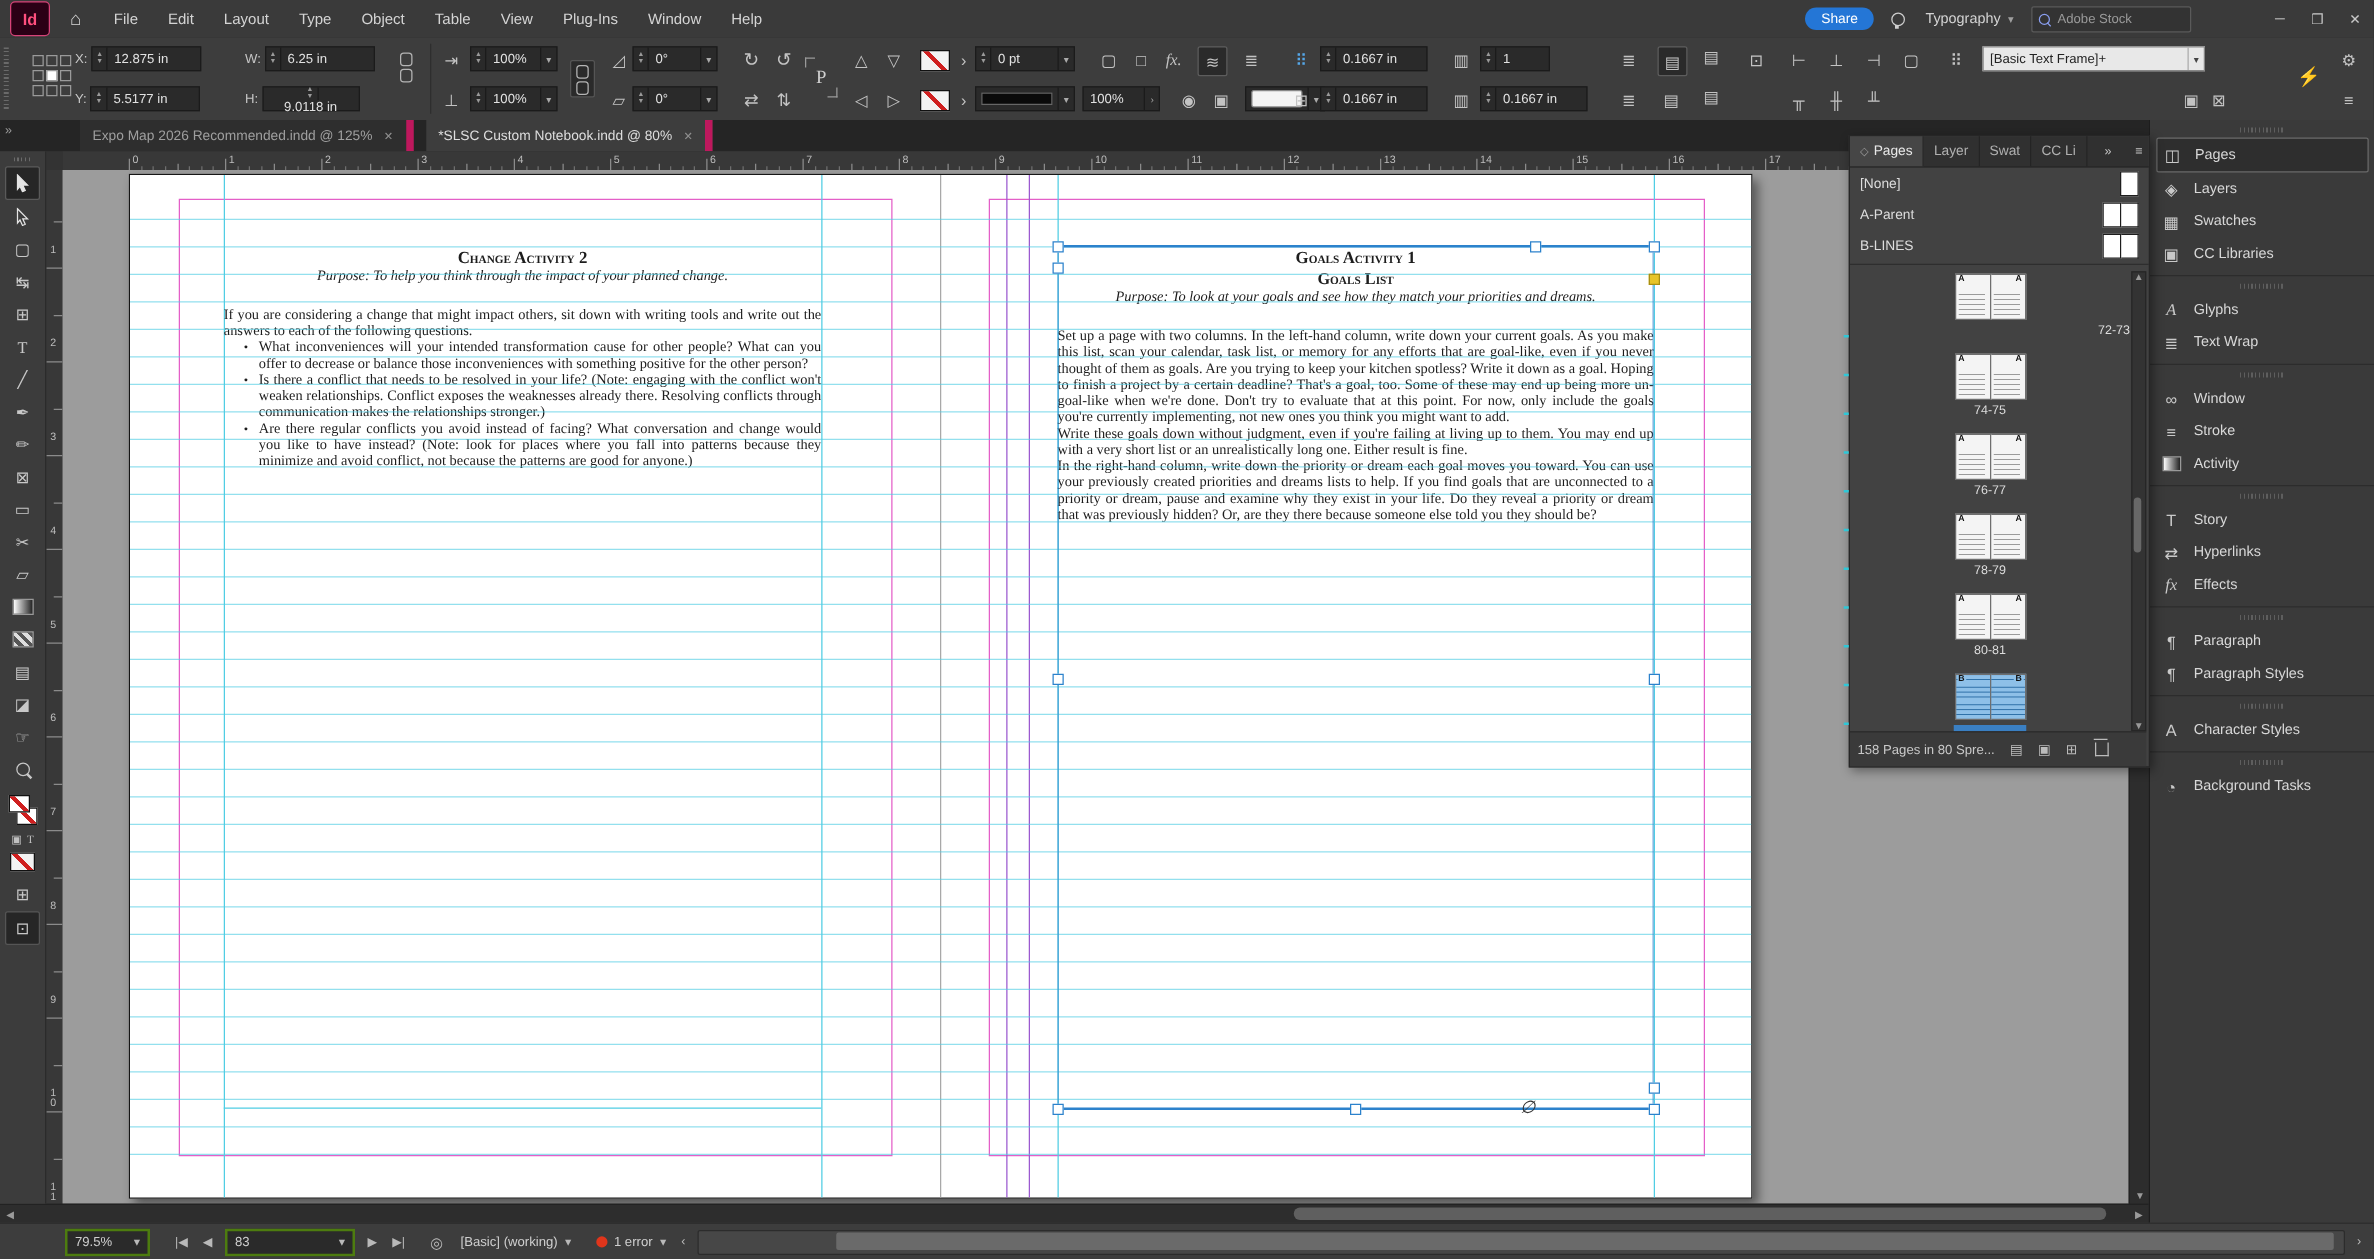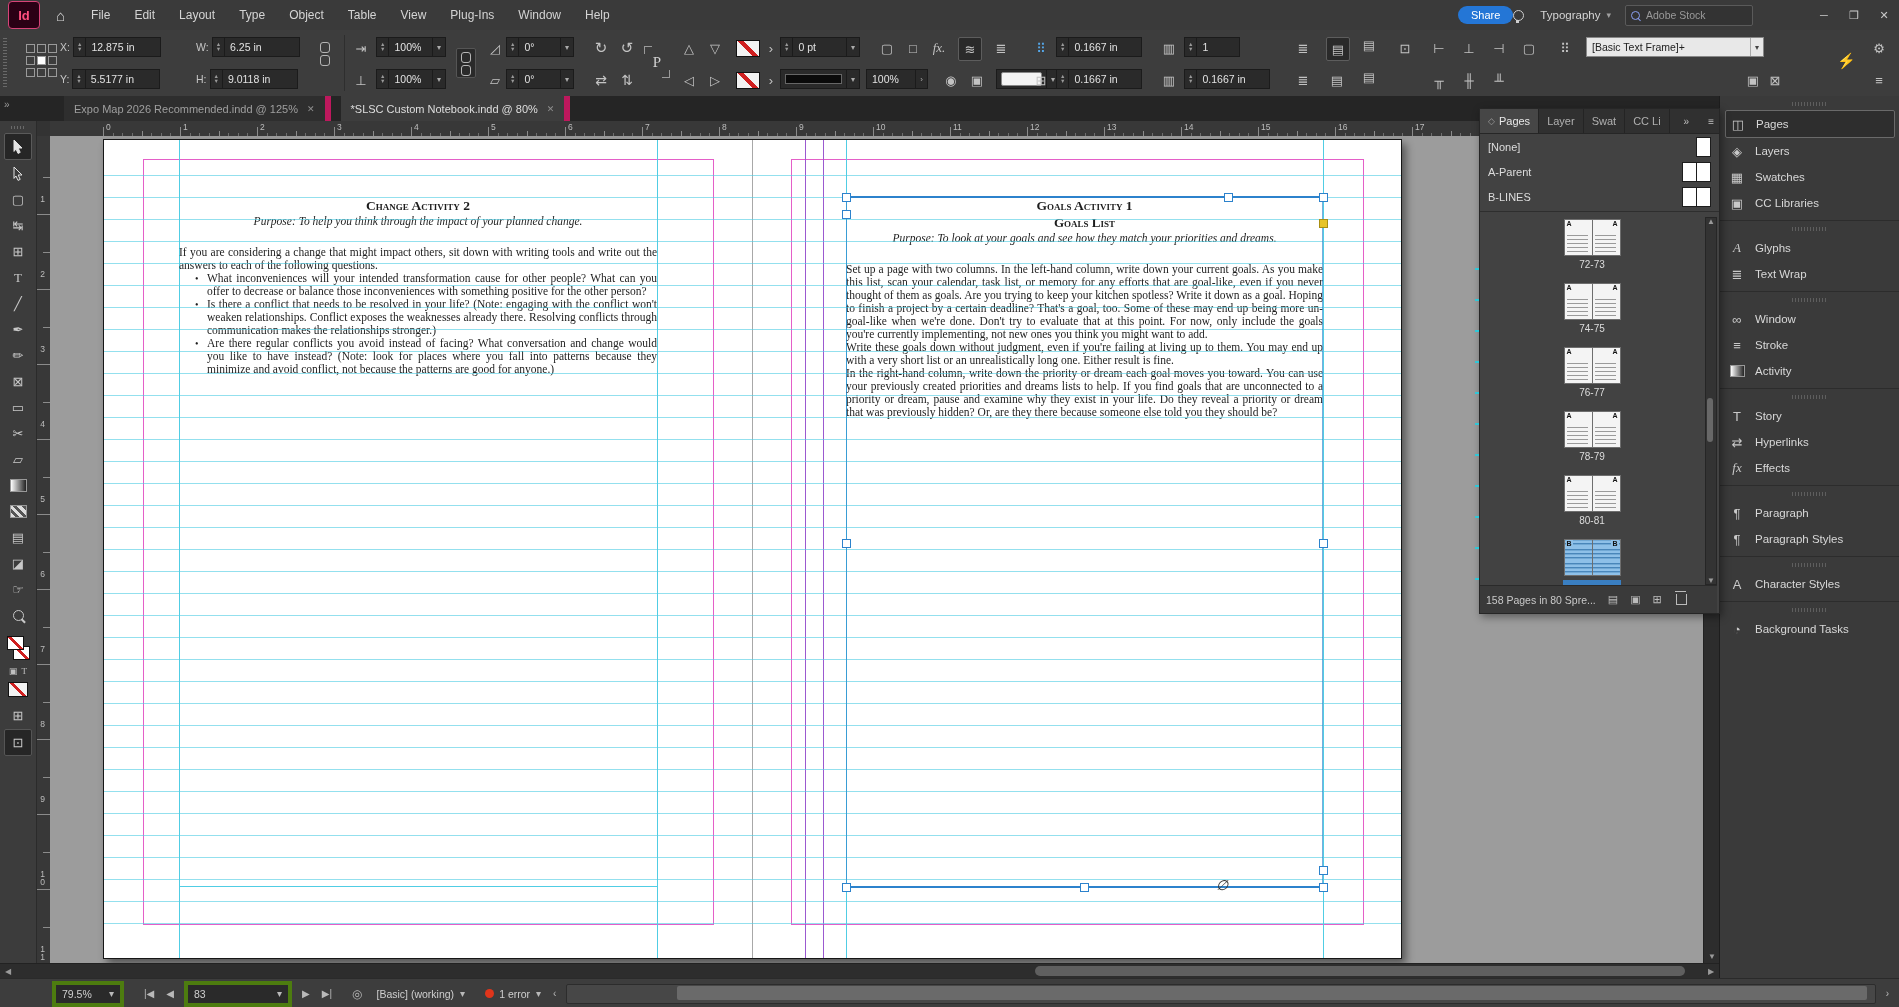--- a/index.html
+++ b/index.html
@@ -5,21 +5,21 @@
   html,body{margin:0;padding:0;width:1899px;height:1007px;overflow:hidden;background:#2b2b2b;
     font-family:"Liberation Sans",sans-serif;-webkit-font-smoothing:antialiased;}
   #app{position:absolute;inset:0;width:1899px;height:1007px;}
   
   #menubar{position:absolute;left:0;top:0;width:1899px;height:30px;background:#3a3a3a;border-bottom:1px solid #2a2a2a;display:flex;align-items:center;}
   #logo{width:30px;height:26px;margin-left:8px;background:#2a0015;border:1px solid #d64378;border-radius:4px;
     color:#ff4f7e;font-weight:bold;font-size:13px;display:flex;align-items:center;justify-content:center;}
   #homeic{color:#d8d8d8;font-size:15px;margin:0 14px 0 16px;}
   .menu-item{color:#d4d4d4;font-size:12px;padding:0 12px;height:30px;display:flex;align-items:center;cursor:default;}
   #mbright{position:absolute;right:0;top:0;height:30px;display:flex;align-items:center;}
-  #sharebtn{background:#2476d6;color:#fff;font-size:11px;border-radius:10px;padding:3px 13px;margin-right:0;}
+  #sharebtn{background:#2476d6;color:#fff;font-size:11px;border-radius:10px;padding:3px 13px;margin-right:14px;}
   #bulb{width:9px;height:9px;border:1.5px solid #cfcfcf;border-radius:50%;position:relative;margin-right:16px;}
   #bulb:after{content:"";position:absolute;left:2px;top:9px;width:3px;height:3px;background:#cfcfcf;}
   #workspace{color:#d4d4d4;font-size:11.5px;margin-right:6px;}
   .ddv{color:#9f9f9f;font-size:9px;margin-right:14px;}
   #stocksearch{width:116px;height:19px;border:1px solid #5a5a5a;background:#333;border-radius:2px;display:flex;align-items:center;padding:0 5px;margin-right:56px;}
   .magic{width:7px;height:7px;border:1.4px solid #8a9ff0;border-radius:50%;position:relative;flex:0 0 auto;}
   .magic:after{content:"";position:absolute;width:4px;height:1.4px;background:#8a9ff0;transform:rotate(45deg);left:5px;top:7px;}
   #stocksearch span{color:#9a9a9a;font-size:10.5px;margin-left:6px;}
   .winbtn{color:#c9c9c9;font-size:11px;width:30px;text-align:center;}
   
@@ -95,21 +95,21 @@
   
   #vscroll{position:absolute;left:1703px;top:136px;width:16px;height:827px;background:#2d2d2d;border-left:1px solid #222;z-index:2;}
   #vscroll .thumb{position:absolute;left:3px;width:10px;border-radius:5px;background:#5f5f5f;}
   .scarrow{position:absolute;color:#9a9a9a;font-size:8px;width:16px;text-align:center;}
   #hband{position:absolute;left:0;top:963px;width:1719px;height:15px;background:#2d2d2d;border-top:1px solid #222;z-index:2;}
   #hband .thumb{position:absolute;top:2px;height:10px;border-radius:5px;background:#5f5f5f;}
   
   #statusbar{position:absolute;left:0;top:978px;width:1899px;height:29px;background:#3d3d3d;border-top:1px solid #2a2a2a;display:flex;align-items:center;z-index:3;}
   .sbtxt{color:#cfcfcf;font-size:10.5px;}
   .sbic{color:#b9b9b9;font-size:10px;padding:0 6px;}
-  .sbfld{display:flex;align-items:center;background:#2a2a2a;border:4px solid #4d7c0f;height:18px;padding:0 6px;}
+  .sbfld{display:flex;align-items:center;background:#2a2a2a;border:2px solid #4d7c0f;height:18px;padding:0 6px;}
   #sbtrack{position:relative;flex:1;height:18px;background:#474747;border:1px solid #2c2c2c;border-radius:2px;margin:0 4px;}
   #sbthumb{position:absolute;left:110px;right:8px;top:1px;height:14px;background:#6a6a6a;border-radius:2px;}
   .errdot{width:9px;height:9px;border-radius:50%;background:#e0351b;margin:0 5px 0 14px;}
   
   #pagespanel{position:absolute;left:1479px;top:108px;width:239px;height:504px;background:#424242;border:1px solid #262626;box-shadow:2px 3px 8px rgba(0,0,0,.4);z-index:20;}
   #pphead{height:24px;background:#303030;display:flex;align-items:stretch;border-bottom:1px solid #262626;}
   .pptab{display:flex;align-items:center;font-size:11px;padding:0 8px;border-right:1px solid #242424;white-space:nowrap;overflow:hidden;}
   .pptab.on{background:#464646;color:#e8e8e8;}
   .pptab.off{color:#b0b0b0;}
   #pphead .hic{color:#c0c0c0;font-size:10px;display:flex;align-items:center;padding:0 5px;margin-left:auto;}
@@ -208,21 +208,21 @@
         <div class="fld" style="width: 88px;">
           <div class="spin">
             <div>▲</div>
             <div>▼</div>
           </div>
           <span class="fval">5.5177 in</span>
         </div>
       </div>
       <div class="fldwrap" style="left: 196px; top: 39px;">
         <span class="fldlab">H:</span>
-        <div class="fld" style="width: 88px;">
+        <div class="fld" style="width: 78px; flex-direction: column;">
           <div class="spin">
             <div>▲</div>
             <div>▼</div>
           </div>
           <span class="fval">9.0118 in</span>
         </div>
       </div>
       <div style="position: absolute; left: 26px; top: 14px; display: grid; grid-template-columns: repeat(3, 8px); gap: 3px;">
         <div style="width: 7px; height: 7px; border: 1px solid rgb(154, 154, 154);"></div>
         <div style="width: 7px; height: 7px; border: 1px solid rgb(154, 154, 154);"></div>
@@ -941,21 +941,21 @@
         <div class="masterrow">
           <span>B-LINES</span>
           <div class="mthumb">
             <div class="mpage"></div>
             <div class="mpage" style="border-left: none;"></div>
           </div>
         </div>
       </div>
     <div id="ppdivider"></div>
     <div id="pplist">
-        <div class="spreaditem" style="top: 5px;">
+        <div class="spreaditem" style="top: 5px; text-align: right;">
           <div class="sthumbs">
             <div class="spage">
               <span class="ml" style="left: 1px;">A</span>
             </div>
             <div class="spage" style="border-left: none;">
               <span class="ml" style="right: 1px;">A</span>
             </div>
           </div>
           <div class="slabel">72-73</div>
         </div>

